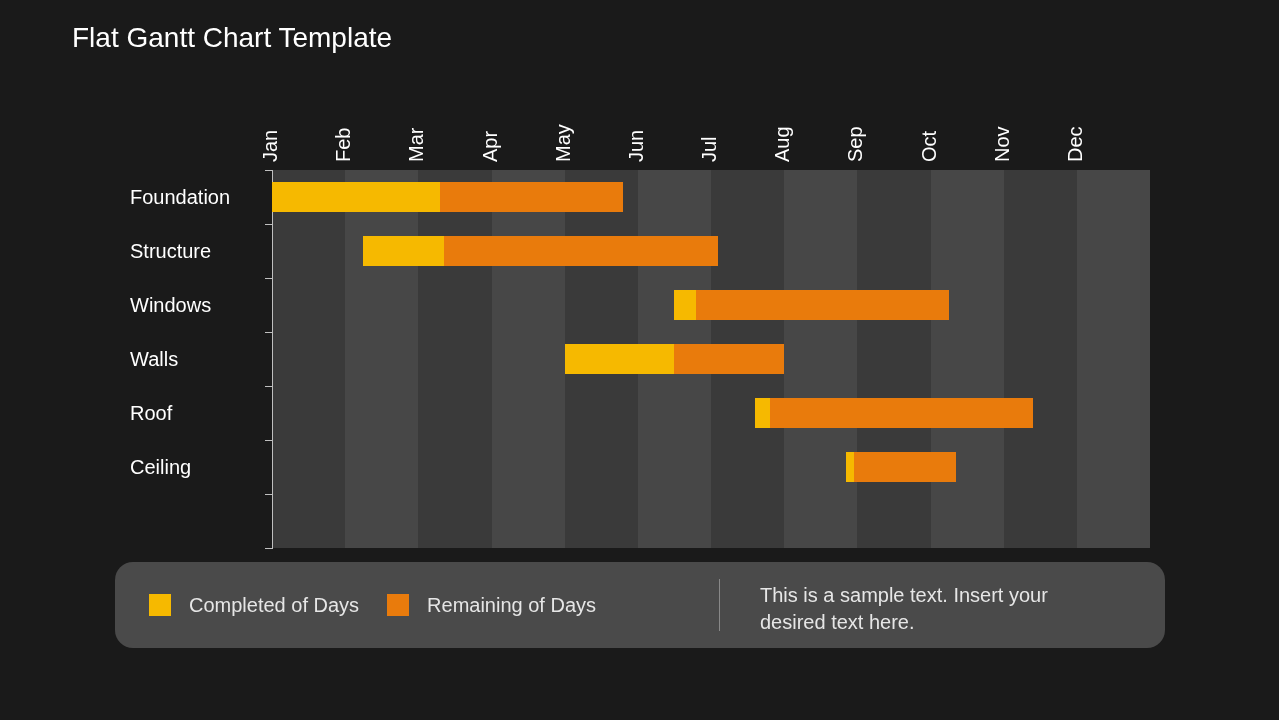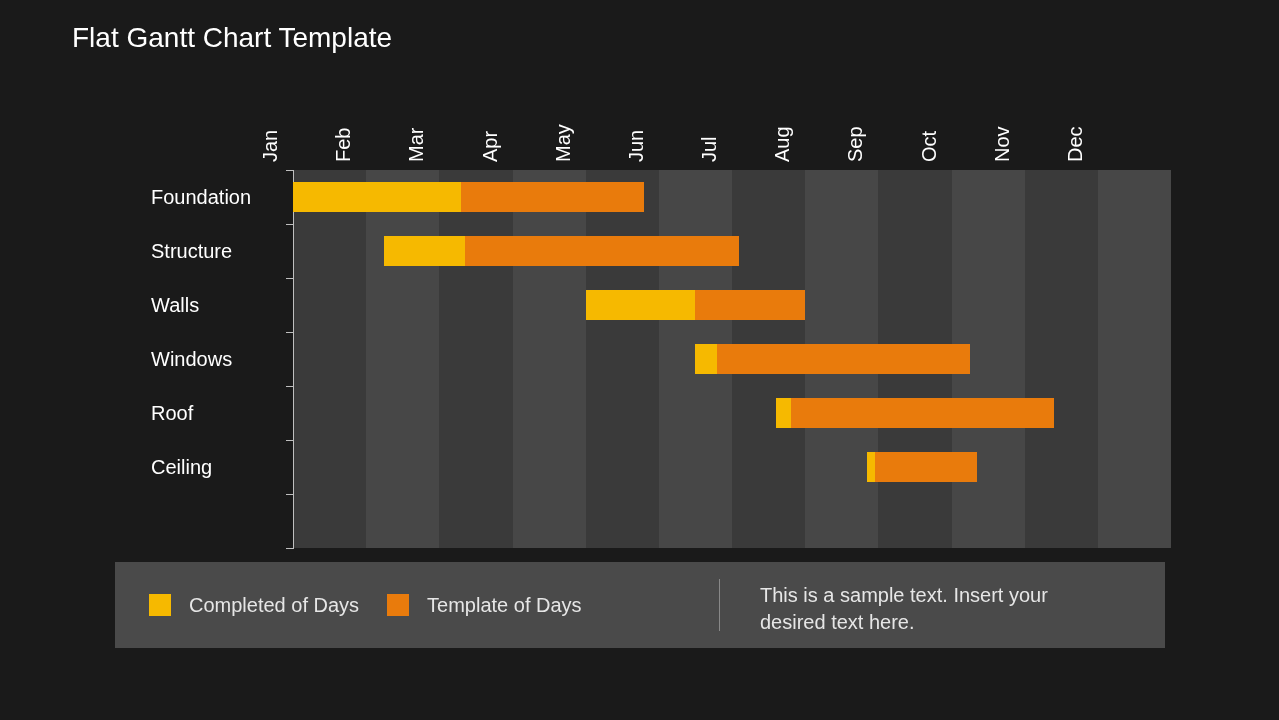--- a/index.html
+++ b/index.html
@@ -58,21 +58,20 @@
     color: #fff;
     position: absolute;
     left: 10px;
     bottom: 2px;
     white-space: nowrap;
   }
 
   .grid-area {
     position: relative;
     height: 378px; 
-    margin-left: 21px;
   }
 
   .y-axis {
     position: absolute;
     left: 142px;
     top: 0;
     width: 0;
     height: 100%;
     border-left: 1px solid #bfbfbf;
   }
@@ -142,20 +141,21 @@
     position: absolute;
     left: 115px;
     top: 562px;
     width: 1050px;
     height: 86px;
     background: #4a4a4a;
     display: flex;
     align-items: center;
     color: #e6e6e6;
     font-size: 20px;
+    border-radius: 18px;
   }
   .legend-left {
     display: flex;
     align-items: center;
     gap: 28px;
     padding-left: 34px;
     width: 560px;
   }
   .lg-item { display: flex; align-items: center; gap: 18px; }
   .swatch { width: 22px; height: 22px; }
@@ -261,34 +261,34 @@
           <div class="row">
             <div class="row-label">Structure</div>
             <div class="bar-track">
               <div class="bar" style="left: 91.4583px; width: 354.858px;">
                 <div class="done" style="width: 80.4833px;"></div>
                 <div class="remain" style="width: 274.375px;"></div>
               </div>
             </div>
           </div>
           <div class="row">
+            <div class="row-label">Windows</div>
+            <div class="bar-track">
+              <div class="bar" style="left: 402.417px; width: 274.375px;">
+                <div class="done" style="width: 21.95px;"></div>
+                <div class="remain" style="width: 252.425px;"></div>
+              </div>
+            </div>
+          </div>
+          <div class="row">
             <div class="row-label">Walls</div>
             <div class="bar-track">
               <div class="bar" style="left: 292.667px; width: 219.5px;">
                 <div class="done" style="width: 109.75px;"></div>
                 <div class="remain" style="width: 109.75px;"></div>
-              </div>
-            </div>
-          </div>
-          <div class="row">
-            <div class="row-label">Windows</div>
-            <div class="bar-track">
-              <div class="bar" style="left: 402.417px; width: 274.375px;">
-                <div class="done" style="width: 21.95px;"></div>
-                <div class="remain" style="width: 252.425px;"></div>
               </div>
             </div>
           </div>
           <div class="row">
             <div class="row-label">Roof</div>
             <div class="bar-track">
               <div class="bar" style="left: 482.9px; width: 278.033px;">
                 <div class="done" style="width: 14.6333px;"></div>
                 <div class="remain" style="width: 263.4px;"></div>
               </div>
@@ -309,20 +309,20 @@
   </div>
 
   <div class="legend-bar">
     <div class="legend-left">
       <div class="lg-item">
         <div class="swatch done"></div>
         <span>Completed of Days</span>
       </div>
       <div class="lg-item">
         <div class="swatch remain"></div>
-        <span>Template of Days</span>
+        <span>Remaining of Days</span>
       </div>
     </div>
     <div class="legend-div"></div>
     <div class="legend-right">This is a sample text. Insert your desired text here.</div>
   </div>
 
 </div>
 
 </body></html>

